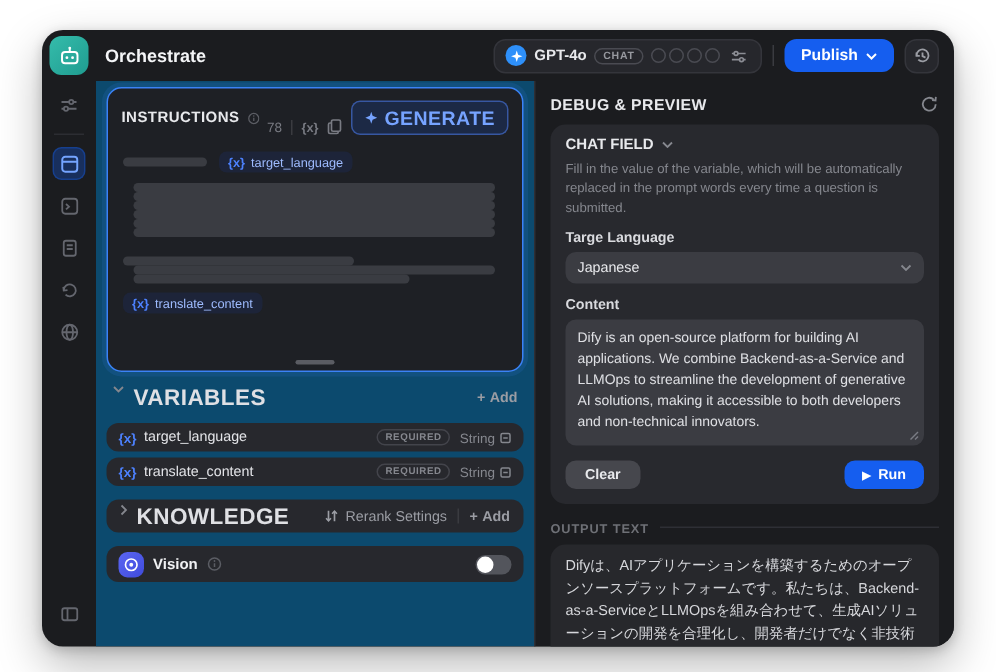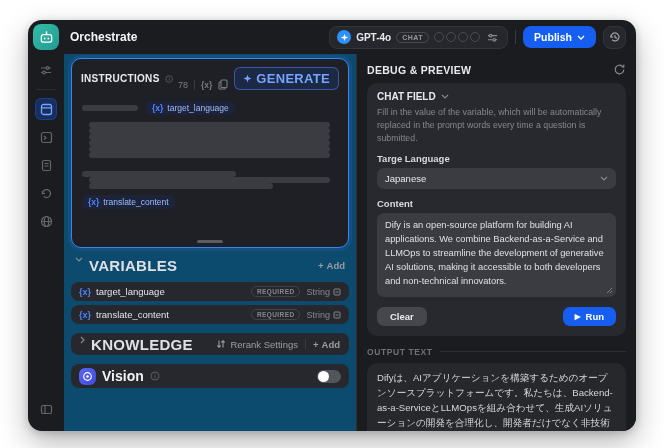--- a/index.html
+++ b/index.html
@@ -77,21 +77,21 @@
     padding:1px 5px; letter-spacing:.4px; }
   .var-type { color:#85878e; font-size:9px; display:flex; align-items:center; gap:3px; cursor:pointer; }
   .knowledge-row { background:#27282d; border-radius:8px; height:22px; display:flex; align-items:center;
     padding:0 9px; margin-top:9px; }
   .k-right { margin-left:auto; display:flex; align-items:center; gap:7px; }
   .rerank-btn { color:#9b9da4; font-size:9.5px; display:flex; align-items:center; gap:4px; cursor:pointer; }
   .vision-row { background:#27282d; border-radius:8px; height:24px; display:flex; align-items:center;
     padding:0 8px; gap:6px; margin-top:9px; }
   .vision-icon { width:17px; height:17px; border-radius:6px; background:linear-gradient(135deg,#5b66f2,#3f4bdc);
     display:flex; align-items:center; justify-content:center; }
-  .vision-label { color:#f0f1f3; font-size:14px; font-weight:bold; }
+  .vision-label { color:#f0f1f3; font-size:10px; font-weight:bold; }
   .toggle { margin-left:auto; width:24px; height:13px; border-radius:7px; background:#53555c;
     position:relative; cursor:pointer; }
   .toggle .knob { position:absolute; left:1px; top:1px; width:11px; height:11px; border-radius:50%; background:#fff; }
   
   .right-pane { flex:1; border-left:1px solid #2e2f35; background:#1b1c1f; padding:6px 10px;
     display:flex; flex-direction:column; min-width:0; }
   .debug-header { display:flex; align-items:center; padding:3px 0 7px; }
   .debug-title { font-size:10.5px; font-weight:bold; color:#e8e9ec; letter-spacing:.3px; }
   .refresh-btn { margin-left:auto; color:#85878e; display:flex; align-items:center; cursor:pointer; }
   .input-card { background:#28292e; border-radius:10px; padding:8px 10px 10px; }

